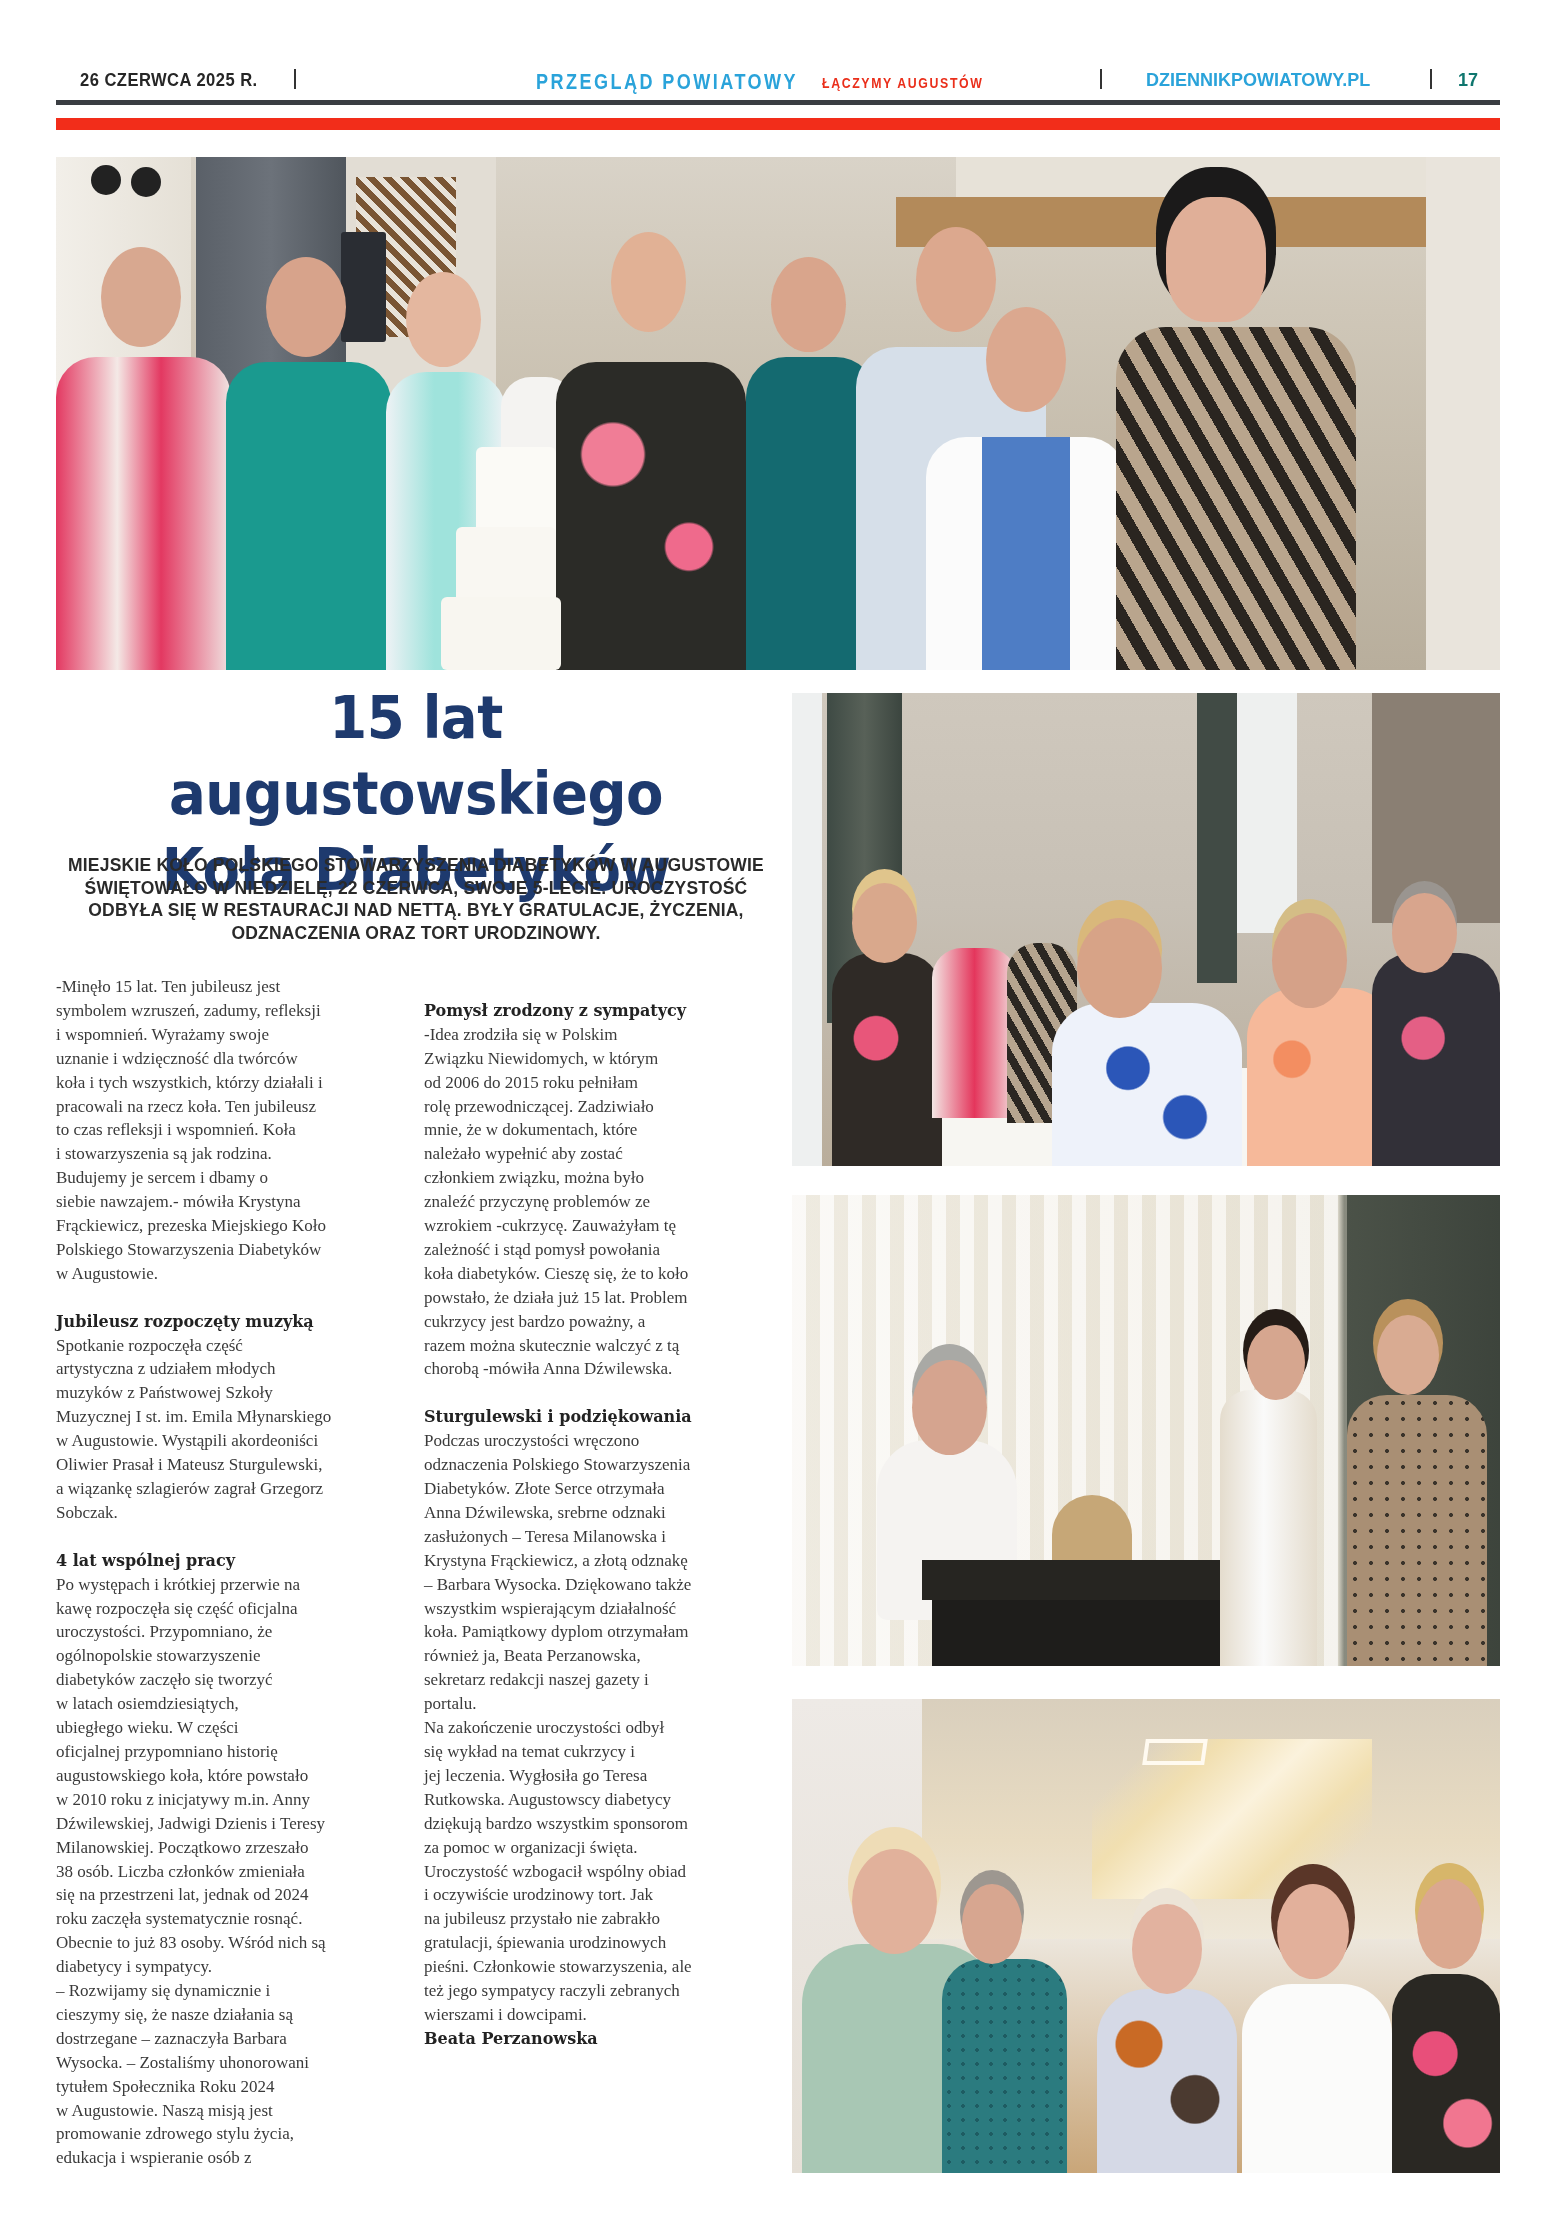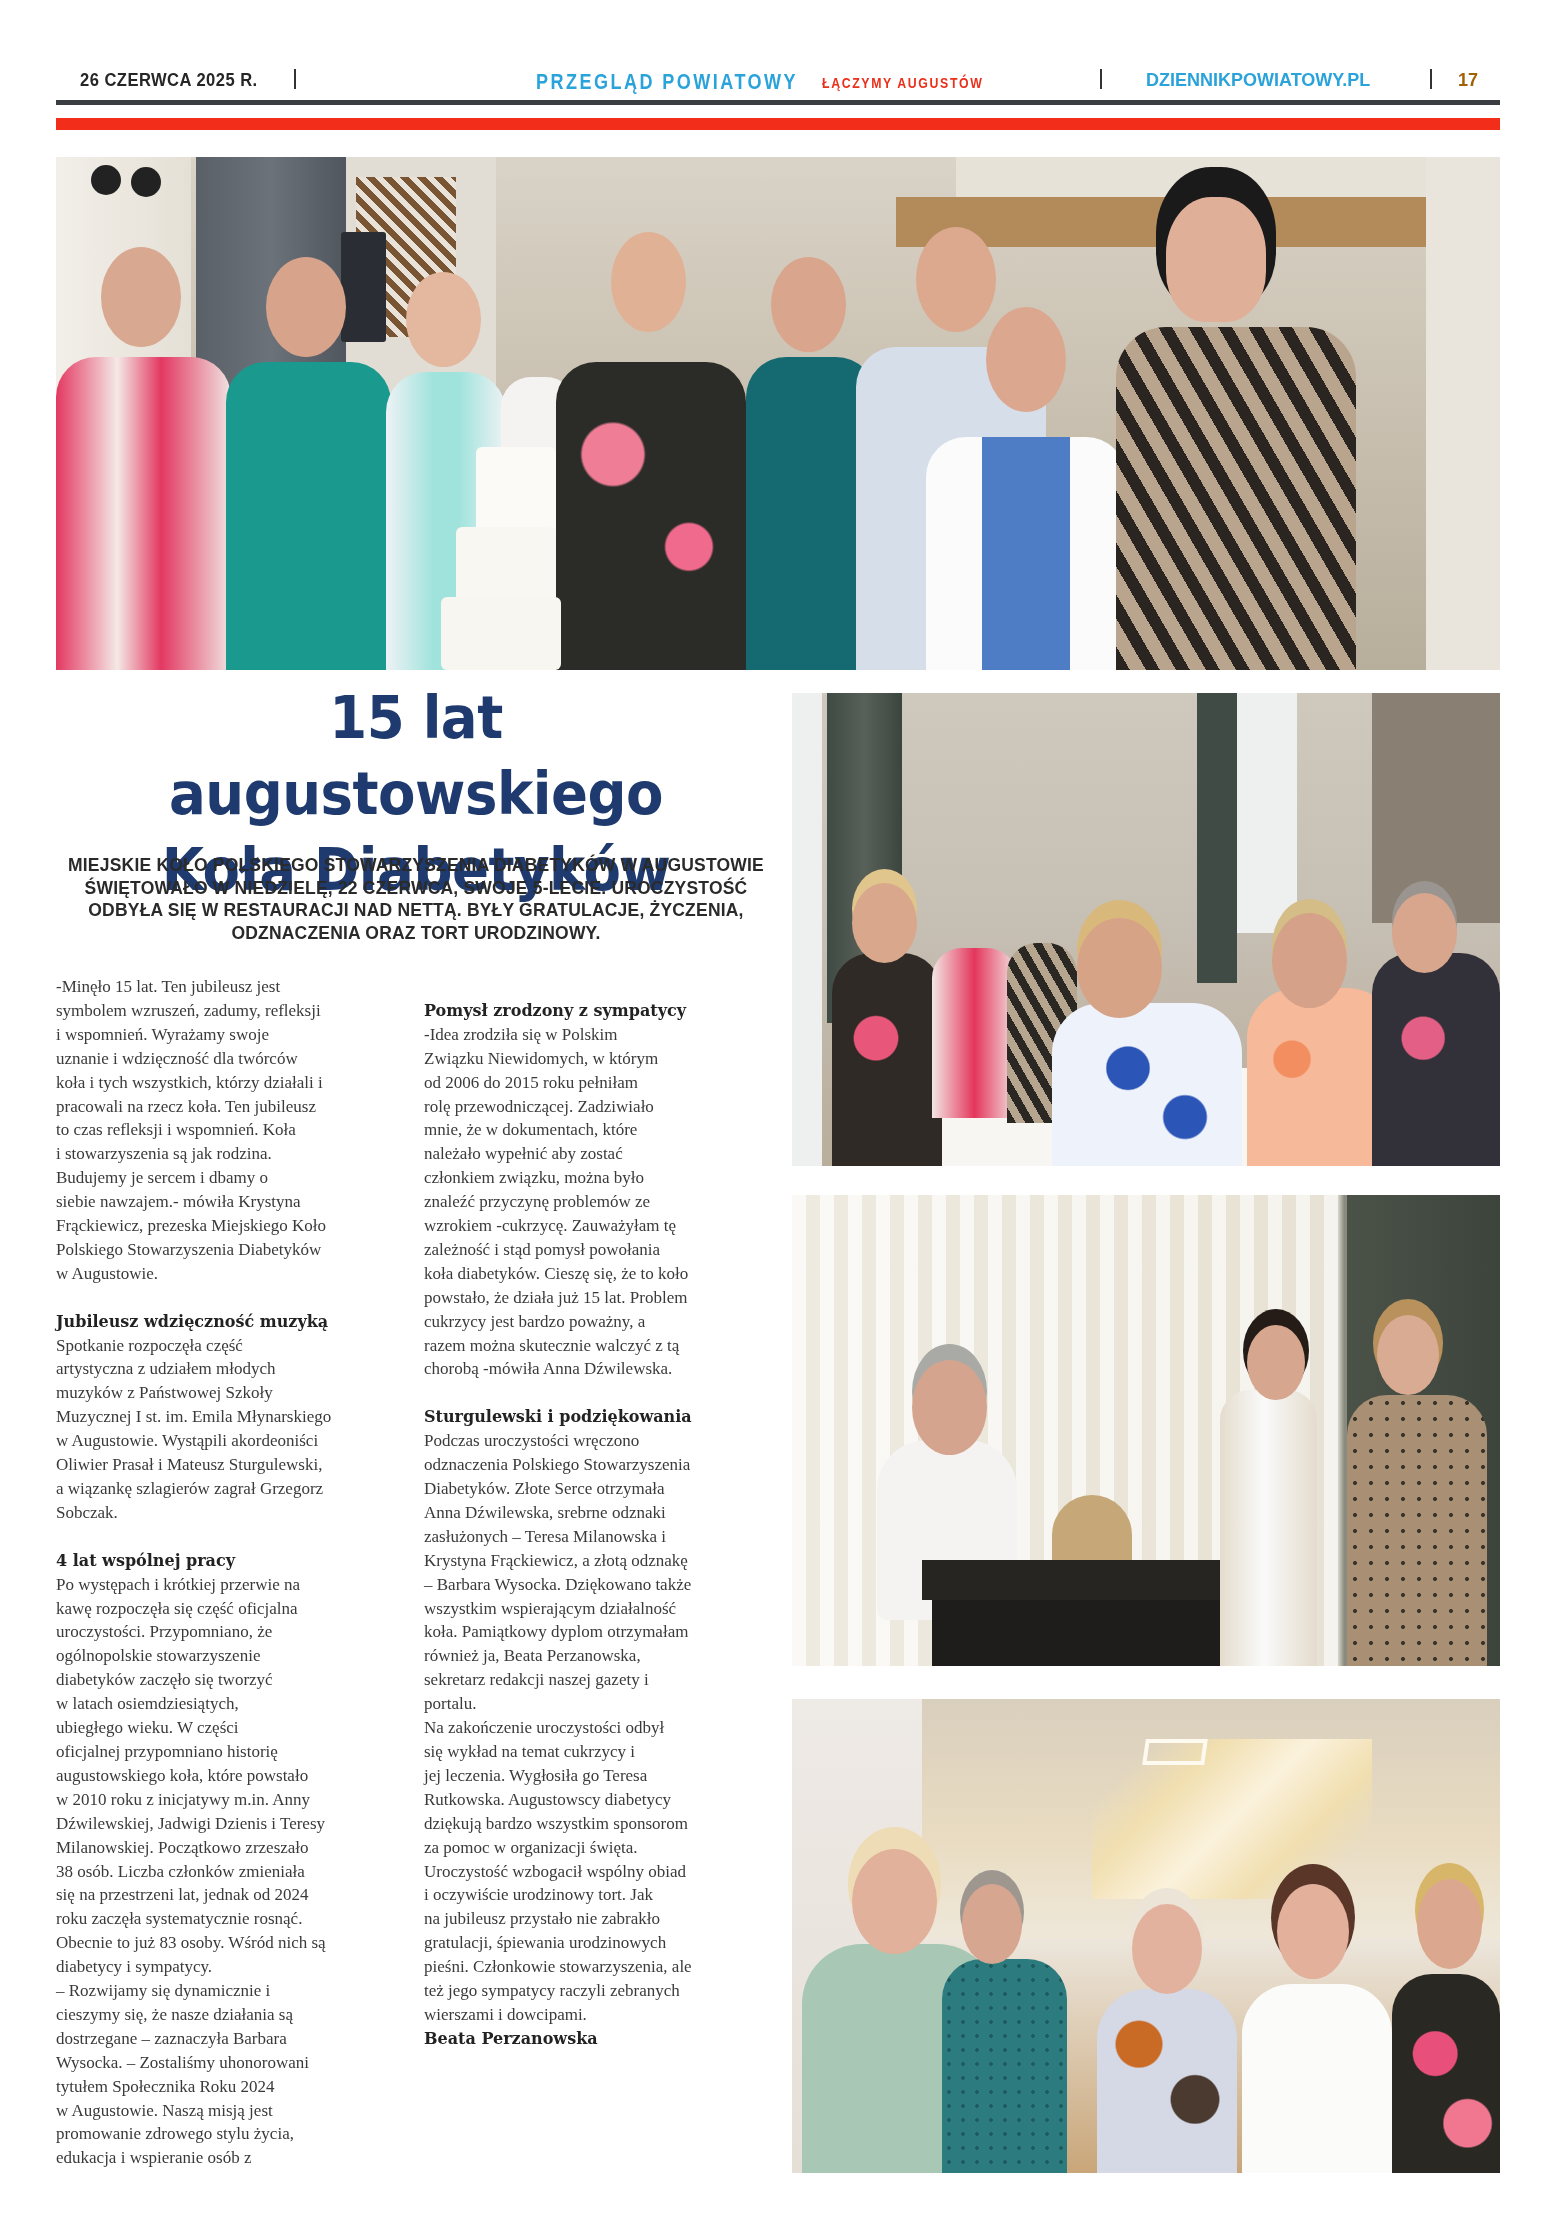--- a/index.html
+++ b/index.html
@@ -6,21 +6,21 @@
   html, body { width: 1558px; height: 2224px; background: #ffffff; overflow: hidden; }
   body { position: relative; font-family: "DejaVu Serif", serif; color: #2b2b2b; }
 
   
   .masthead { position: absolute; left: 56px; top: 60px; width: 1444px; height: 40px; }
   .mh-date { position: absolute; left: 24px; top: 10px; font-family: "Liberation Sans", sans-serif; font-weight: bold; font-size: 18px; letter-spacing: 0.5px; color: #262626; transform: scaleX(0.92); transform-origin: left; }
   .mh-sep { position: absolute; top: 9px; width: 2px; height: 20px; background: #333; }
   .mh-brand { position: absolute; left: 480px; top: 9px; font-family: "Liberation Sans", sans-serif; font-weight: bold; font-size: 22px; letter-spacing: 3px; color: #2aa3da; transform: scaleX(0.82); transform-origin: left; white-space: nowrap; }
   .mh-tag { position: absolute; left: 766px; top: 14px; font-family: "Liberation Sans", sans-serif; font-weight: bold; font-size: 15px; letter-spacing: 2px; color: #ea2f1b; transform: scaleX(0.82); transform-origin: left; white-space: nowrap; }
   .mh-site { position: absolute; left: 1090px; top: 10px; font-family: "Liberation Sans", sans-serif; font-weight: bold; font-size: 18px; color: #2aa3da; white-space: nowrap; text-align: right; }
-  .mh-page { position: absolute; left: 1402px; top: 10px; font-family: "Liberation Sans", sans-serif; font-weight: bold; font-size: 18px; color: #a16207; }
+  .mh-page { position: absolute; left: 1402px; top: 10px; font-family: "Liberation Sans", sans-serif; font-weight: bold; font-size: 18px; color: #0f766e; }
   .rule-dark { position: absolute; left: 56px; top: 100px; width: 1444px; height: 5px; background: #3a3d42; }
   .rule-red { position: absolute; left: 56px; top: 118px; width: 1444px; height: 12px; background: #f22d1a; }
 
   
   .photo { position: absolute; overflow: hidden; }
   .photo .layer { position: absolute; }
 
   .ph-top { left: 56px; top: 157px; width: 1444px; height: 513px;
     background: linear-gradient(180deg, #d9d3c8 0%, #cfc7b8 30%, #b8ae9c 100%); }
   .ph-dining { left: 792px; top: 693px; width: 708px; height: 473px;
@@ -112,21 +112,21 @@
 uznanie i wdzięczność dla twórców
 koła i tych wszystkich, którzy działali i
 pracowali na rzecz koła. Ten jubileusz
 to czas refleksji i wspomnień. Koła
 i stowarzyszenia są jak rodzina.
 Budujemy je sercem i dbamy o
 siebie nawzajem.- mówiła Krystyna
 Frąckiewicz, prezeska Miejskiego Koło
 Polskiego Stowarzyszenia Diabetyków
 w Augustowie.</p>
-  <h3>Jubileusz wdzięczność muzyką</h3>
+  <h3>Jubileusz rozpoczęty muzyką</h3>
   <p>Spotkanie rozpoczęła część
 artystyczna z udziałem młodych
 muzyków z Państwowej Szkoły
 Muzycznej I st. im. Emila Młynarskiego
 w Augustowie. Wystąpili akordeoniści
 Oliwier Prasał i Mateusz Sturgulewski,
 a wiązankę szlagierów zagrał Grzegorz
 Sobczak.</p>
   <h3>4 lat wspólnej pracy</h3>
   <p>Po występach i krótkiej przerwie na

